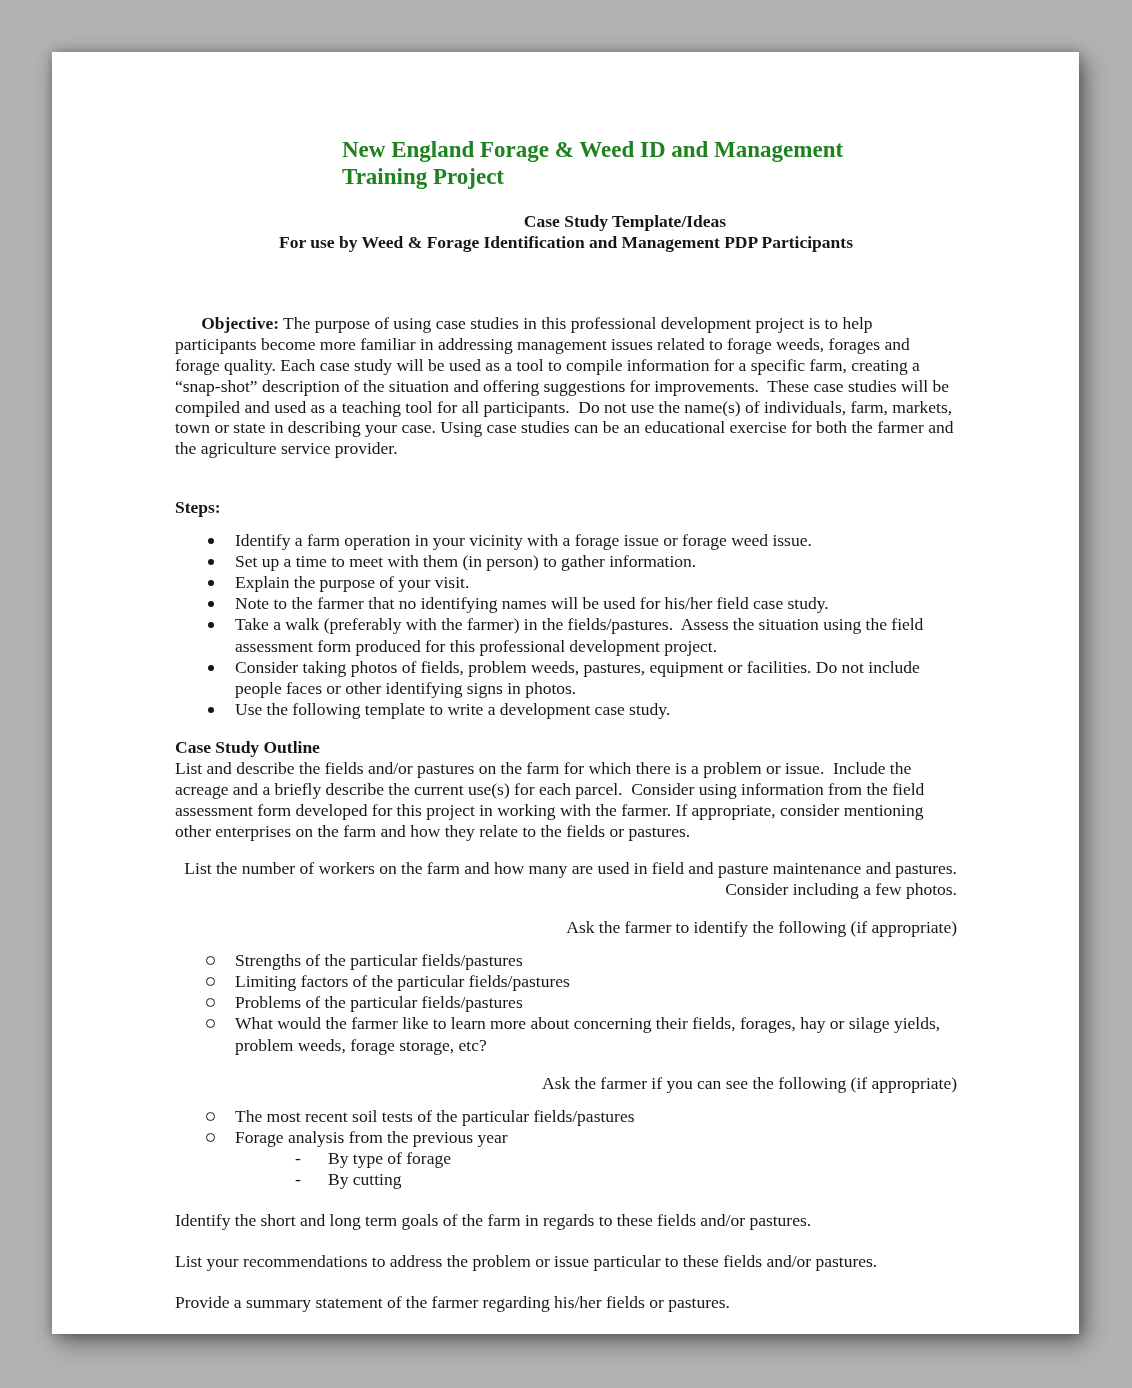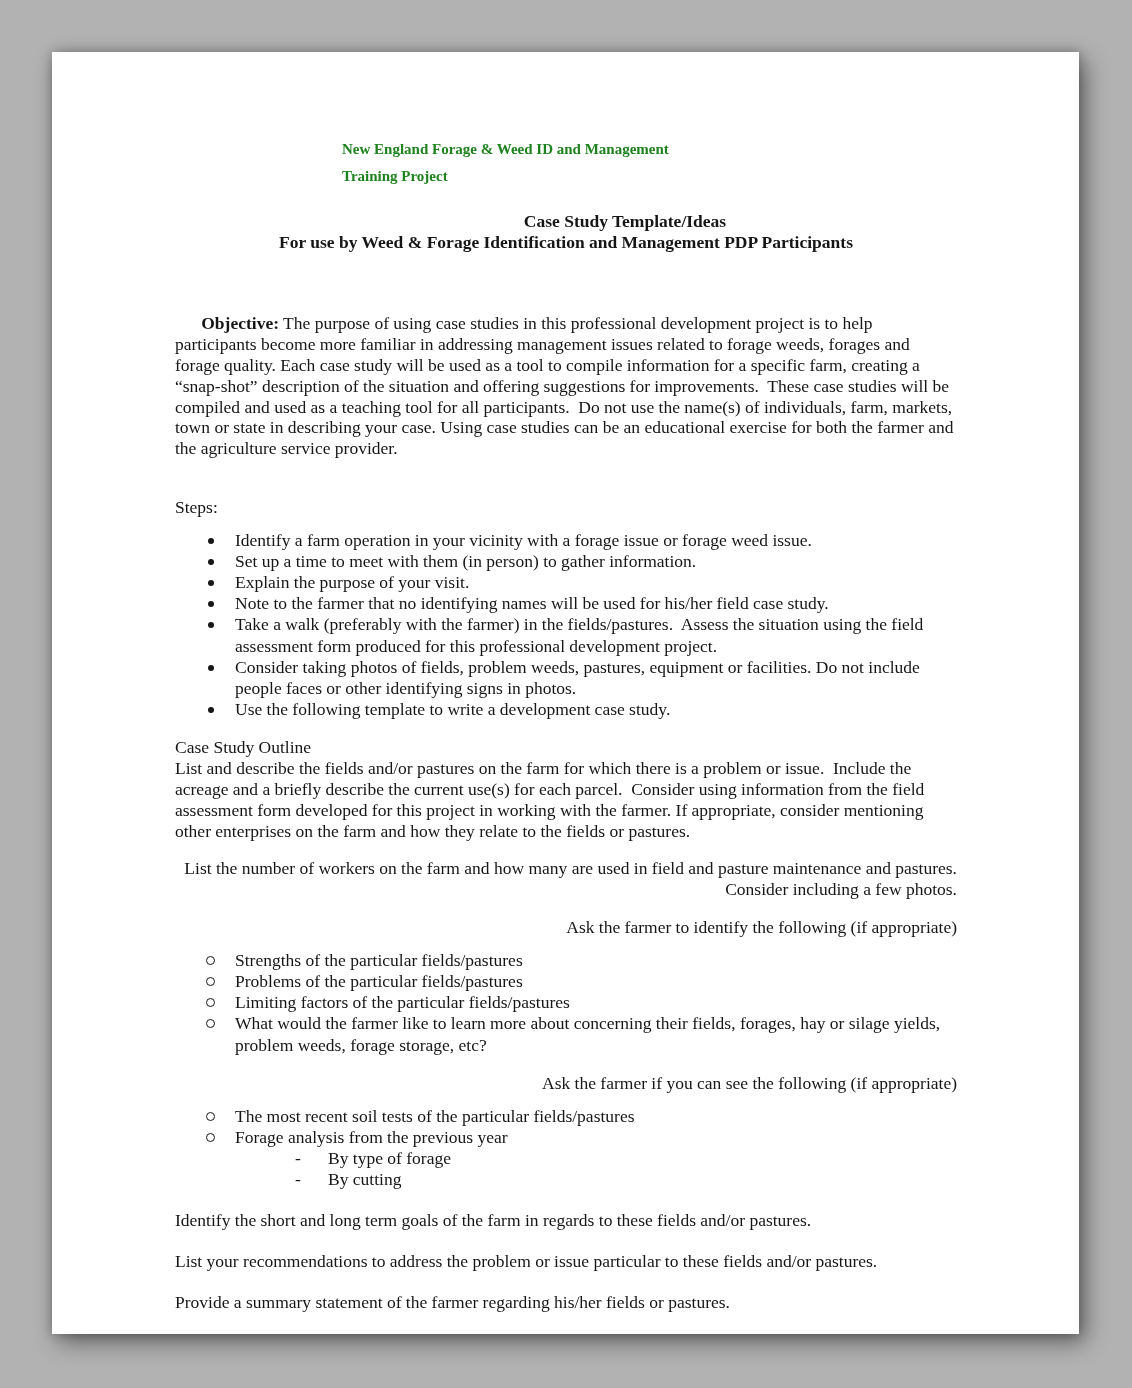--- a/index.html
+++ b/index.html
@@ -19,34 +19,34 @@
     overflow: hidden;
   }
   .content {
     padding: 84px 122px 0 123px;
     font-size: 17.5px;
     line-height: 20.8px;
   }
   .doc-title {
     color: #1e821e;
     font-weight: bold;
-    font-size: 15px;
+    font-size: 23px;
     line-height: 27px;
     padding-left: 167px;
   }
   .subtitle-block {
     margin-top: 21px;
     font-weight: bold;
     text-align: center;
   }
   .subtitle-line1 { transform: translateX(59px); }
   .para { white-space: pre-wrap; }
   .objective { margin-top: 40px; }
   .bold { font-weight: bold; }
-  .section-heading { font-weight: normal; margin-top: 17px; }
+  .section-heading { font-weight: bold; margin-top: 17px; }
   .list { margin-top: 12px; }
   .list-item {
     position: relative;
     padding-left: 60px;
     line-height: 21.2px;
     white-space: pre-wrap;
   }
   .list-item.bullet::before {
     content: "";
     position: absolute;
@@ -115,22 +115,22 @@
       <div class="list-item bullet">Use the following template to write a development case study.</div>
     </div>
 
     <div class="section-heading">Case Study Outline</div>
     <div class="para">List and describe the fields and/or pastures on the farm for which there is a problem or issue.  Include the acreage and a briefly describe the current use(s) for each parcel.  Consider using information from the field assessment form developed for this project in working with the farmer. If appropriate, consider mentioning other enterprises on the farm and how they relate to the fields or pastures.</div>
     <div class="para para-block">List the number of workers on the farm and how many are used in field and pasture maintenance and pastures.  Consider including a few photos.</div>
 
     <div class="para-block">Ask the farmer to identify the following (if appropriate)</div>
     <div class="list">
       <div class="list-item circle">Strengths of the particular fields/pastures</div>
+      <div class="list-item circle">Limiting factors of the particular fields/pastures</div>
       <div class="list-item circle">Problems of the particular fields/pastures</div>
-      <div class="list-item circle">Limiting factors of the particular fields/pastures</div>
       <div class="list-item circle">What would the farmer like to learn more about concerning their fields, forages, hay or silage yields, problem weeds, forage storage, etc?</div>
     </div>
 
     <div class="para-block">Ask the farmer if you can see the following (if appropriate)</div>
     <div class="list">
       <div class="list-item circle">The most recent soil tests of the particular fields/pastures</div>
       <div class="list-item circle">Forage analysis from the previous year</div>
       <div class="list-item dash">By type of forage</div>
       <div class="list-item dash">By cutting</div>
     </div>

